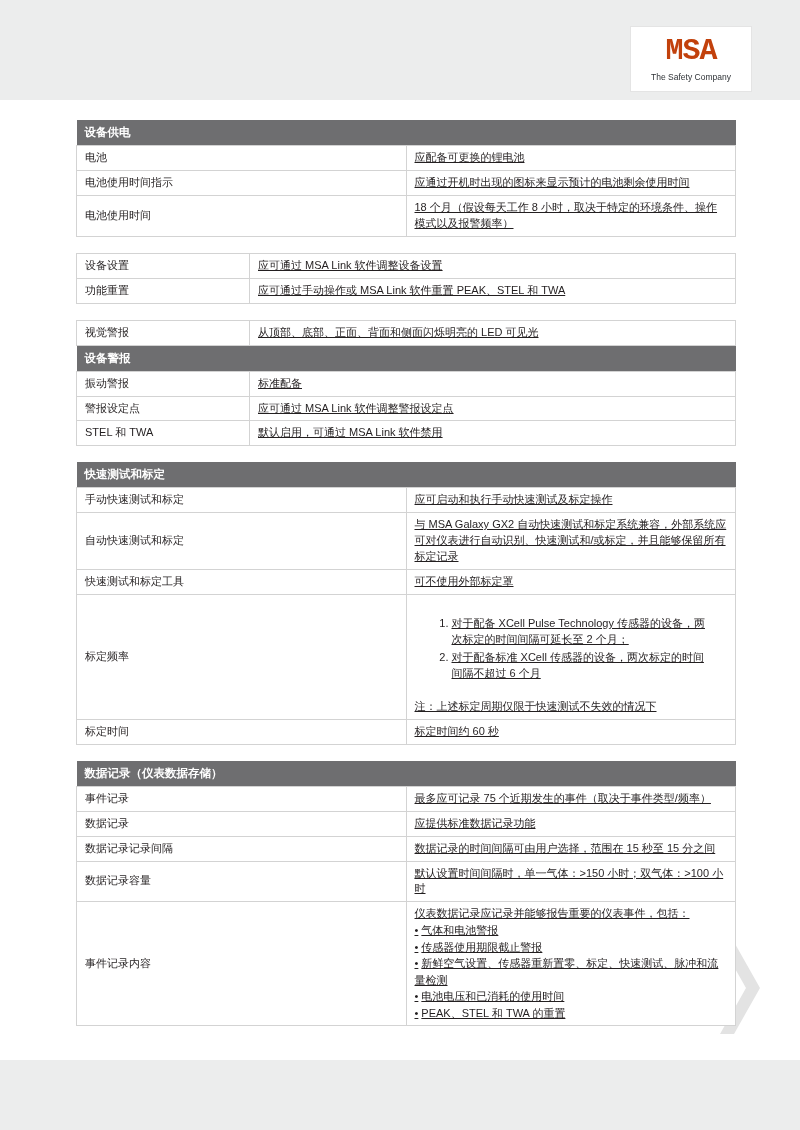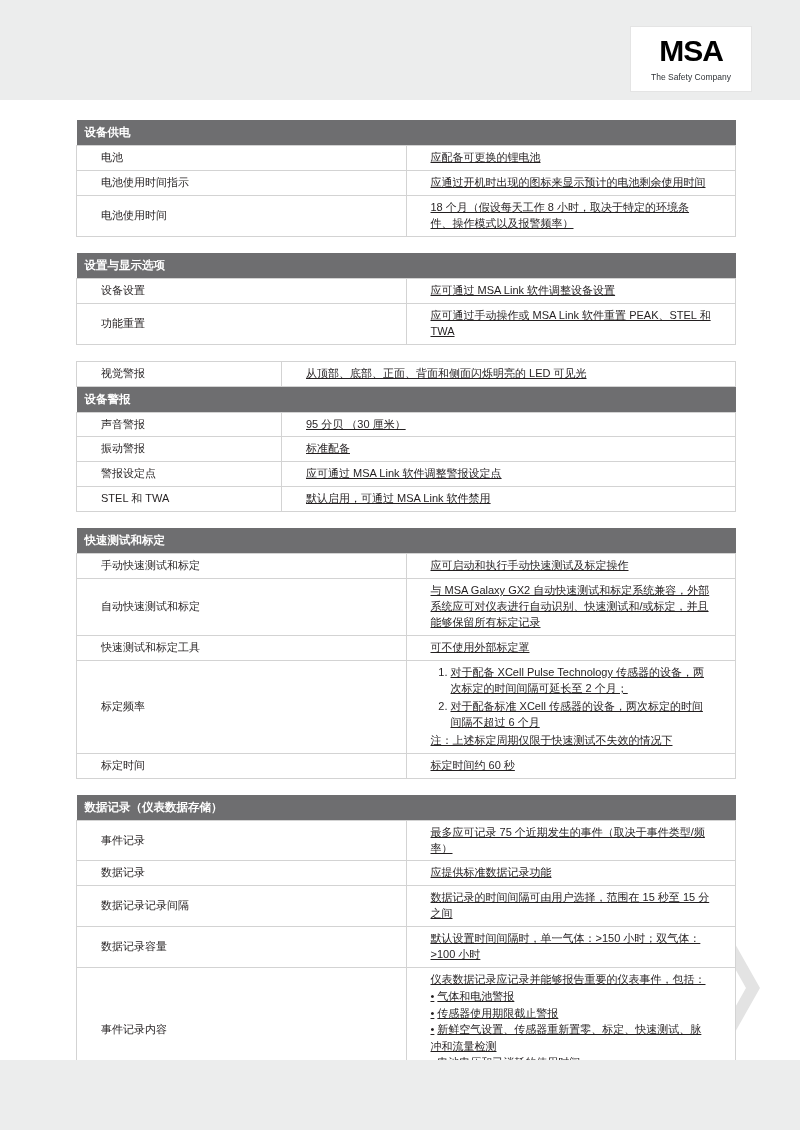--- a/index.html
+++ b/index.html
@@ -40,23 +40,23 @@
     box-sizing: border-box;
     display: flex;
     flex-direction: column;
     align-items: center;
     justify-content: center;
   }
   .logo-text {
     font-weight: bold;
     font-size: 30px;
     letter-spacing: -1px;
-    color: #000000;
+    color: #c2410c;
     line-height: 1;
-    font-family: Liberation Sans, sans-serif;
+    font-family: Liberation Mono, monospace;
   }
   .logo-sub {
     font-size: 8.5px;
     color: #2f3337;
     margin-top: 6px;
     font-family: "Liberation Sans", sans-serif;
   }
   
   .footer-band {
     position: absolute;
@@ -93,37 +93,37 @@
     color: #ffffff;
     font-size: 11.5px;
     font-weight: bold;
     text-align: left;
     padding: 5px 8px;
     border: none;
   }
   table.spec td {
     border: 1px solid #d3d3d3;
     font-size: 11px;
-    padding: 4px 24px;
+    padding: 4px 8px;
     vertical-align: middle;
     line-height: 1.45;
   }
   table.spec td.label {
     width: 156px;
     background: #ffffff;
   }
   table.spec td.value {
     background: #ffffff;
     text-decoration: underline;
   }
   .multiline {
     line-height: 1.5;
   }
   ol.numlist {
-    margin: 0;
+    margin: 17px;
     padding-left: 20px;
   }
   ol.numlist li {
     margin: 0 0 2px 0;
     line-height: 1.45;
   }
   .note {
     margin-top: 2px;
   }
   ul.bullets {
@@ -177,47 +177,40 @@
       </tr>
       <tr>
         <td class="label">电池使用时间</td>
         <td class="value">18 个月（假设每天工作 8 小时，取决于特定的环境条件、操作模式以及报警频率）</td>
       </tr>
     </tbody>
       </table>
 
     <table class="spec">
       <tbody>
-          <tr>
-            <th class="section" colspan="2">设置与显示选项</th>
-          </tr>
       <tr>
         <td class="label">设备设置</td>
         <td class="value">应可通过 MSA Link 软件调整设备设置</td>
       </tr>
       <tr>
         <td class="label">功能重置</td>
         <td class="value">应可通过手动操作或 MSA Link 软件重置 PEAK、STEL 和 TWA</td>
       </tr>
     </tbody>
       </table>
 
     <table class="spec">
       <tbody>
           <tr>
         <td class="label">视觉警报</td>
         <td class="value">从顶部、底部、正面、背面和侧面闪烁明亮的 LED 可见光</td>
       </tr>
       <tr>
             <th class="section" colspan="2">设备警报</th>
           </tr>
-      <tr>
-        <td class="label">声音警报</td>
-        <td class="value">95 分贝 （30 厘米）</td>
-      </tr>
       <tr>
         <td class="label">振动警报</td>
         <td class="value">标准配备</td>
       </tr>
       <tr>
         <td class="label">警报设定点</td>
         <td class="value">应可通过 MSA Link 软件调整警报设定点</td>
       </tr>
       <tr>
         <td class="label">STEL 和 TWA</td>

